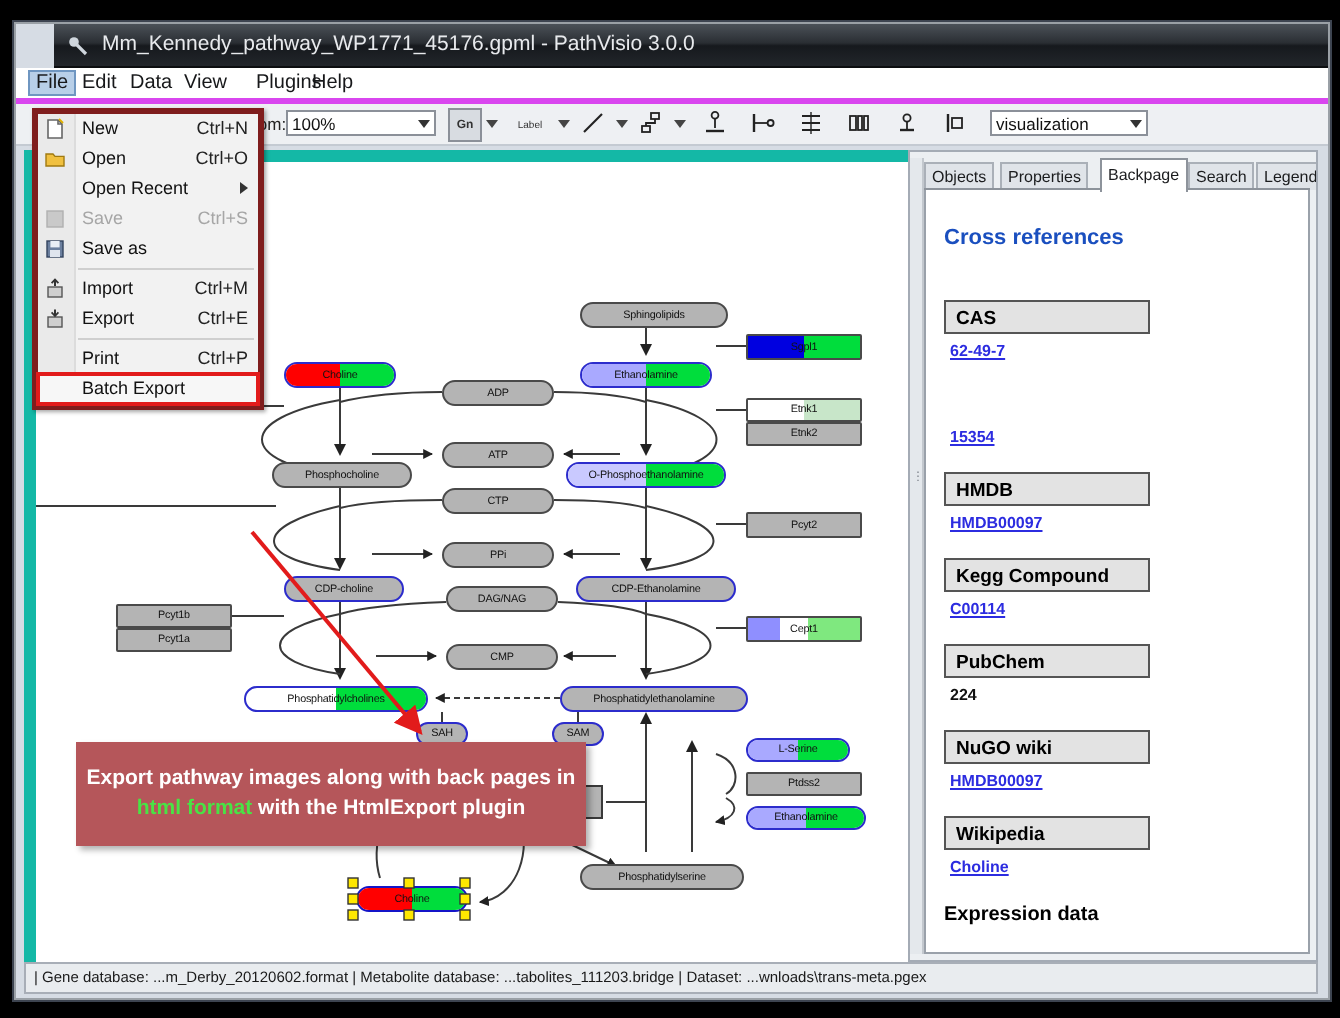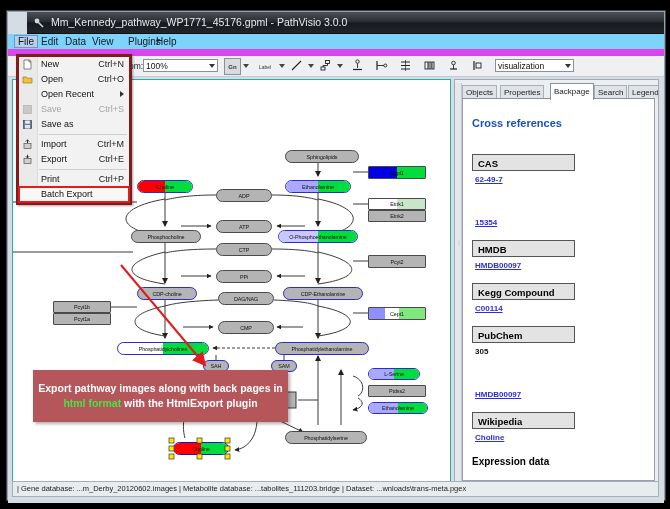--- a/index.html
+++ b/index.html
@@ -10,40 +10,40 @@
   
   .win{position:absolute;left:7px;top:11px;width:656px;height:487px;
        border:1px solid #9aa0a6;background:#d6dce4;box-shadow:0 0 0 1px #3d4450;}
   .titlebar{position:relative;height:21px;
        background:linear-gradient(180deg,#4b5158 0%,#2a2e33 45%,#16191d 52%,#22262b 100%);
        border-bottom:1px solid #0c0e10;margin-left:19px;}
   .title-txt{position:absolute;left:24px;top:4px;font-size:10.5px;color:#e8eaed;white-space:nowrap;}
   .title-ico{position:absolute;left:6px;top:5px;width:12px;height:12px;}
 
   
-  .menubar{position:relative;height:15px;background:#7dd3fc;border-bottom:7px solid #d946ef;}
+  .menubar{position:relative;height:15px;background:#ffffff;border-bottom:3px solid #d946ef;}
   .mi{position:absolute;top:1px;font-size:10px;color:#17181a;padding:1px 4px;white-space:nowrap;}
   .mi.active{background:#b8cfe8;border:1px solid #6f96c1;padding:0 3px;}
 
   
   .toolbar{position:relative;height:20px;background:#eef0f3;border-bottom:1px solid #c4cad2;}
   .tb-lab{position:absolute;font-size:8.5px;color:#222;top:5px;}
   .combo{position:absolute;height:13px;background:#fff;border:1px solid #8b9099;font-size:8.5px;
          color:#111;padding:0 2px;line-height:13px;box-sizing:border-box;}
   .combo .arw{position:absolute;right:2px;top:4px;width:0;height:0;border-left:3px solid transparent;
          border-right:3px solid transparent;border-top:4px solid #333;}
   .tbtn{position:absolute;width:15px;height:15px;top:2px;border:1px solid transparent;
         display:flex;align-items:center;justify-content:center;font-size:8px;color:#333;}
   .caret{position:absolute;top:8px;width:0;height:0;border-left:3px solid transparent;
         border-right:3px solid transparent;border-top:4px solid #444;}
 
   
   .body{position:relative;height:426px;background:#d6dce4;}
   .canvas{position:absolute;left:4px;top:2px;width:437px;height:404px;background:#fff;
-          border:1px solid #14b8a6;overflow:hidden;}
+          border:6px solid #14b8a6;overflow:hidden;}
   .sidebar{position:absolute;left:446px;top:2px;width:203px;height:404px;background:#eceff2;
           border:1px solid #a4abb5;overflow:hidden;}
 
   
   .tabs{position:absolute;left:7px;top:3px;height:16px;right:0;}
   .tab{position:absolute;top:2px;height:13px;font-size:8px;color:#1b1c1e;background:#e0e4e9;
        border:1px solid #aab0b8;border-bottom:none;padding:0 3px;line-height:13px;white-space:nowrap;}
   .tab.sel{background:#fff;top:0;height:16px;line-height:15px;border-color:#8d939b;z-index:3;}
   .tabline{position:absolute;left:7px;top:18px;right:3px;height:1px;background:#8d939b;}
   .tabpanel{position:absolute;left:7px;top:19px;right:3px;bottom:3px;background:#fff;
@@ -446,33 +446,34 @@
 
           <div class="xrow-val" style="top:119px">15354</div>
 
           <div class="xrow-box" style="top:141px">HMDB</div>
           <div class="xrow-val" style="top:162px">HMDB00097</div>
 
           <div class="xrow-box" style="top:184px">Kegg Compound</div>
           <div class="xrow-val" style="top:205px">C00114</div>
 
           <div class="xrow-box" style="top:227px">PubChem</div>
-          <div class="xrow-val plain" style="top:248px">305</div>
-
+          <div class="xrow-val plain" style="top:248px">224</div>
+
+          <div class="xrow-box" style="top:270px">NuGO wiki</div>
           <div class="xrow-val" style="top:291px">HMDB00097</div>
 
           <div class="xrow-box" style="top:313px">Wikipedia</div>
           <div class="xrow-val" style="top:334px">Choline</div>
 
           <div class="expr" style="top:357px">Expression data</div>
         </div>
       </div>
     </div>
 
-    <div class="status">| Gene database: ...m_Derby_20120602.images | Metabolite database: ...tabolites_111203.bridge | Dataset: ...wnloads\trans-meta.pgex</div>
+    <div class="status">| Gene database: ...m_Derby_20120602.format | Metabolite database: ...tabolites_111203.bridge | Dataset: ...wnloads\trans-meta.pgex</div>
 
     <div class="menu">
       <div class="gut"></div>
 
       <div class="mrow">
         <svg class="ic" viewBox="0 0 11 11">
           <path d="M2 1 H7 L9 3 V10 H2 z" fill="#fff" stroke="#666" stroke-width=".8"></path>
           <path d="M7 1 V3 H9" fill="none" stroke="#666" stroke-width=".8"></path>
           <path d="M7.5 0.5 L9.5 2.5" stroke="#e0b000" stroke-width="1"></path>
           </svg>

